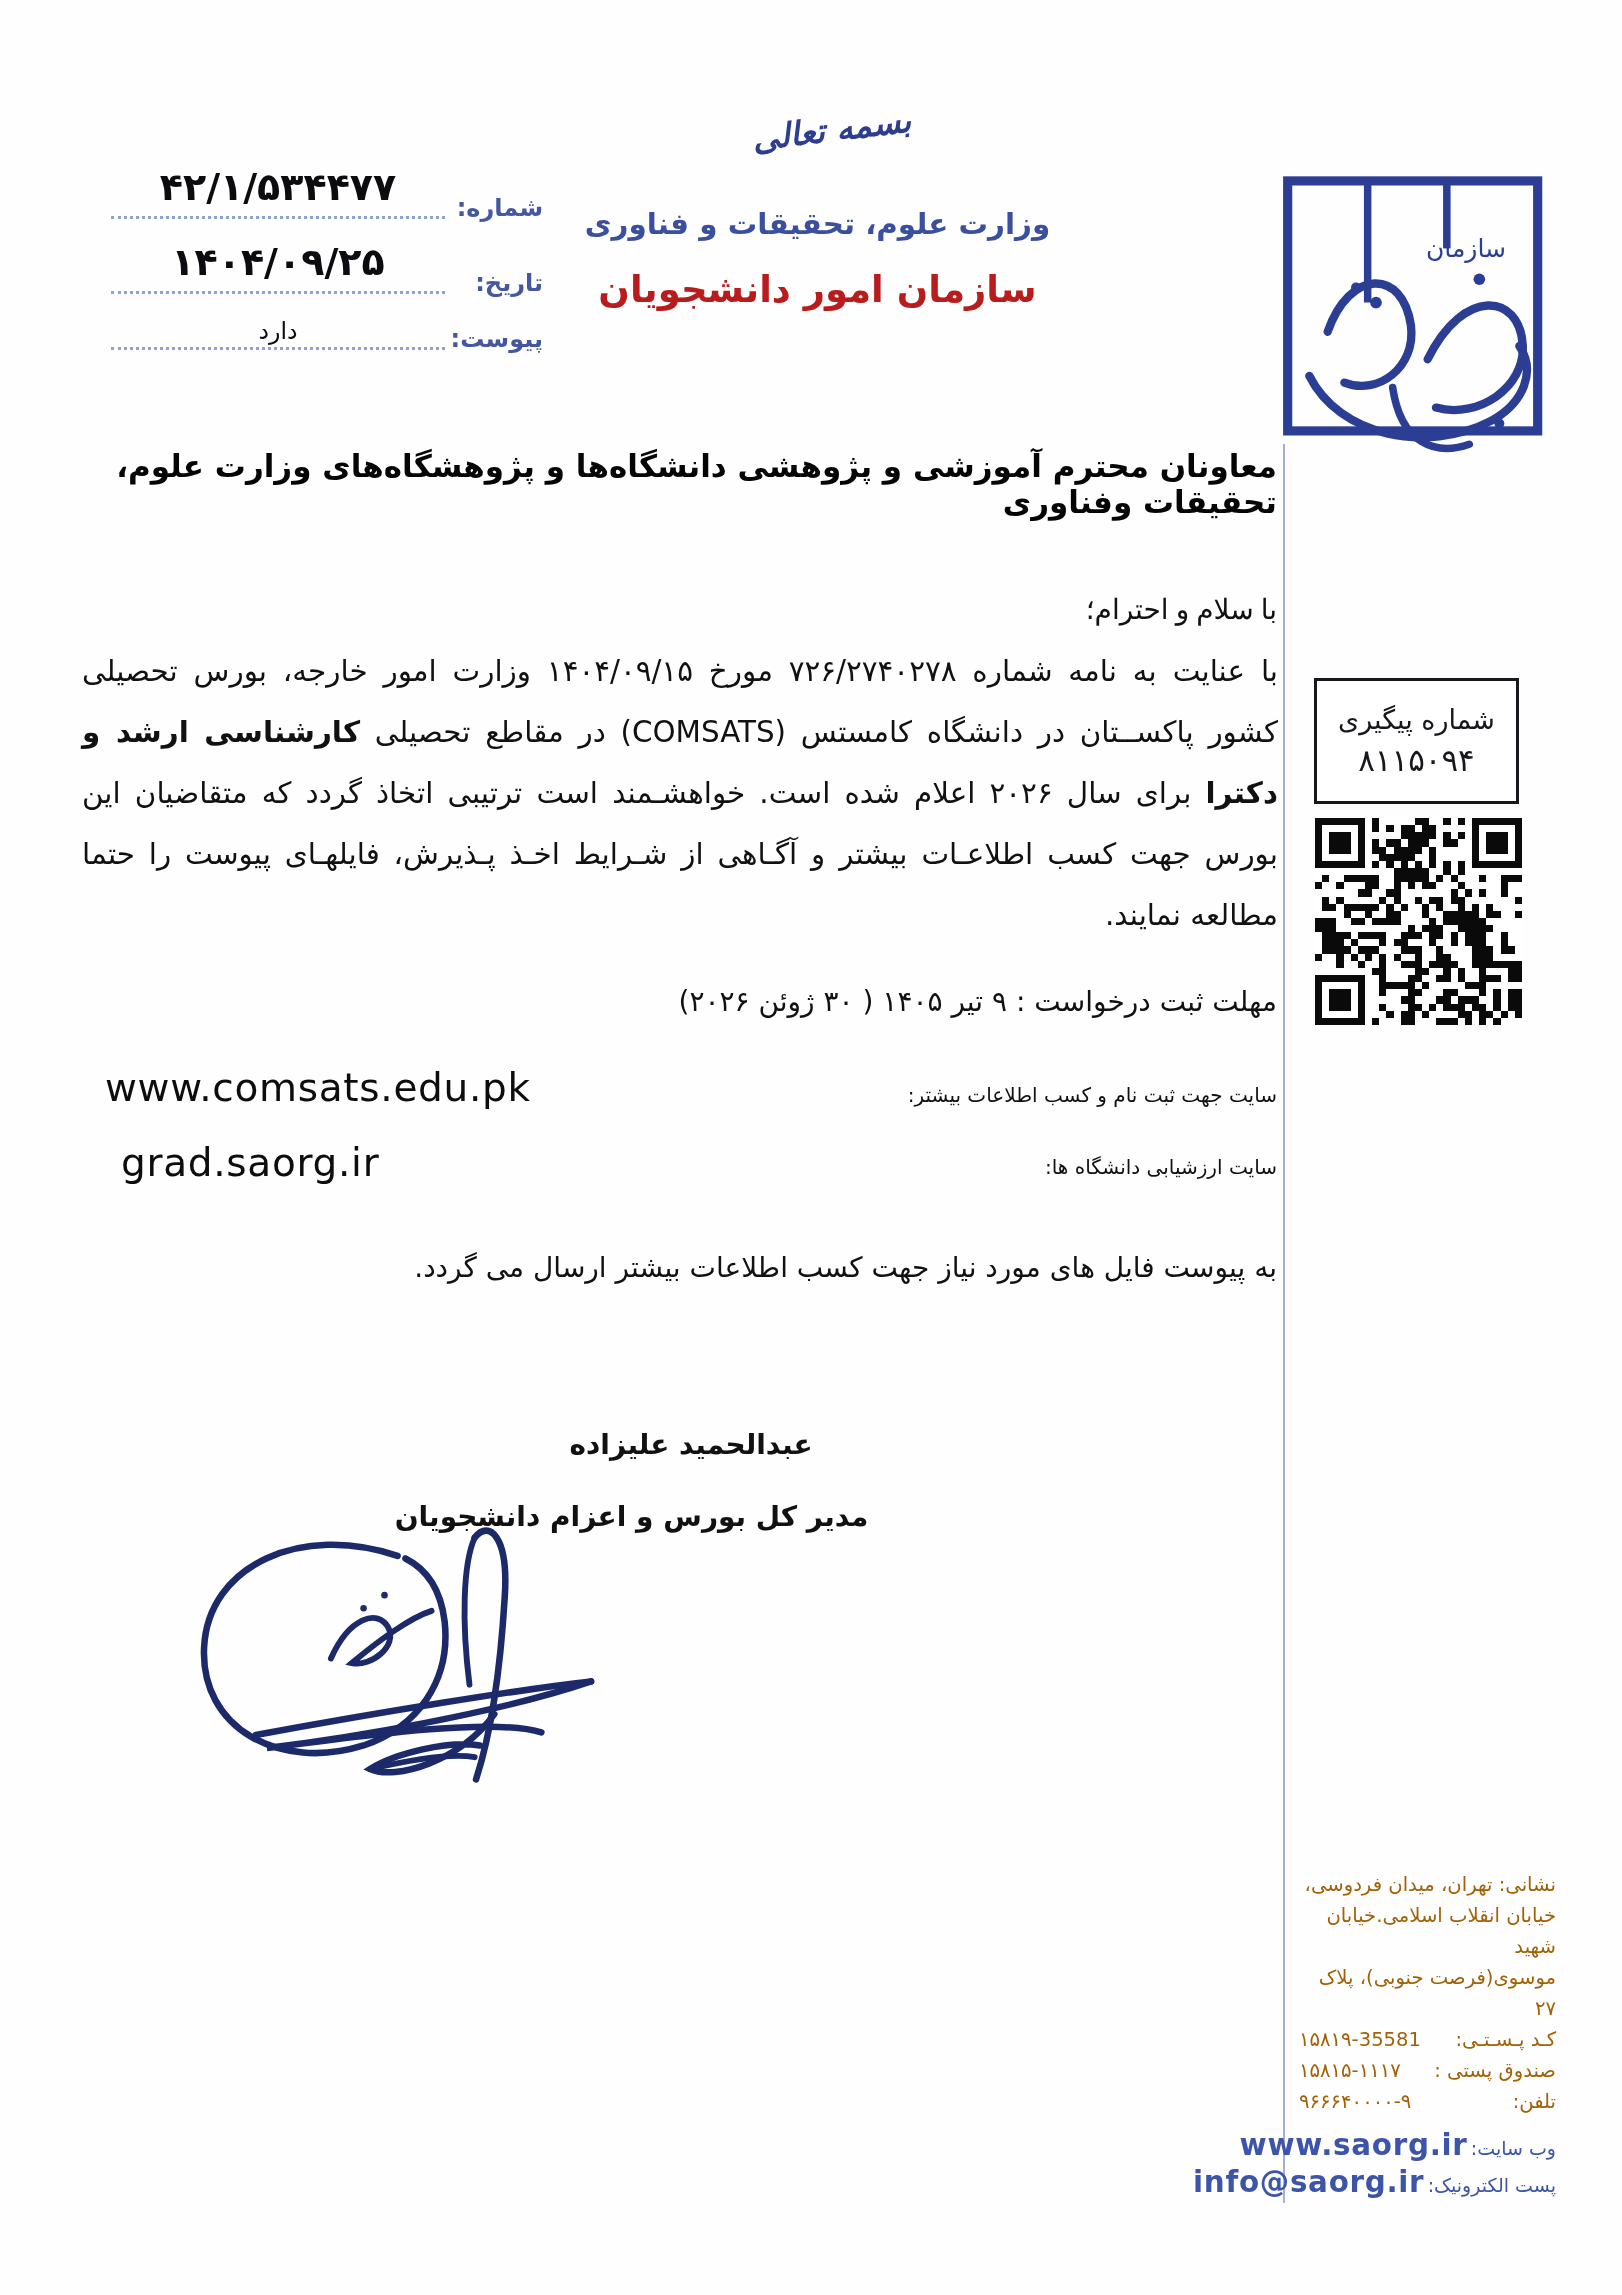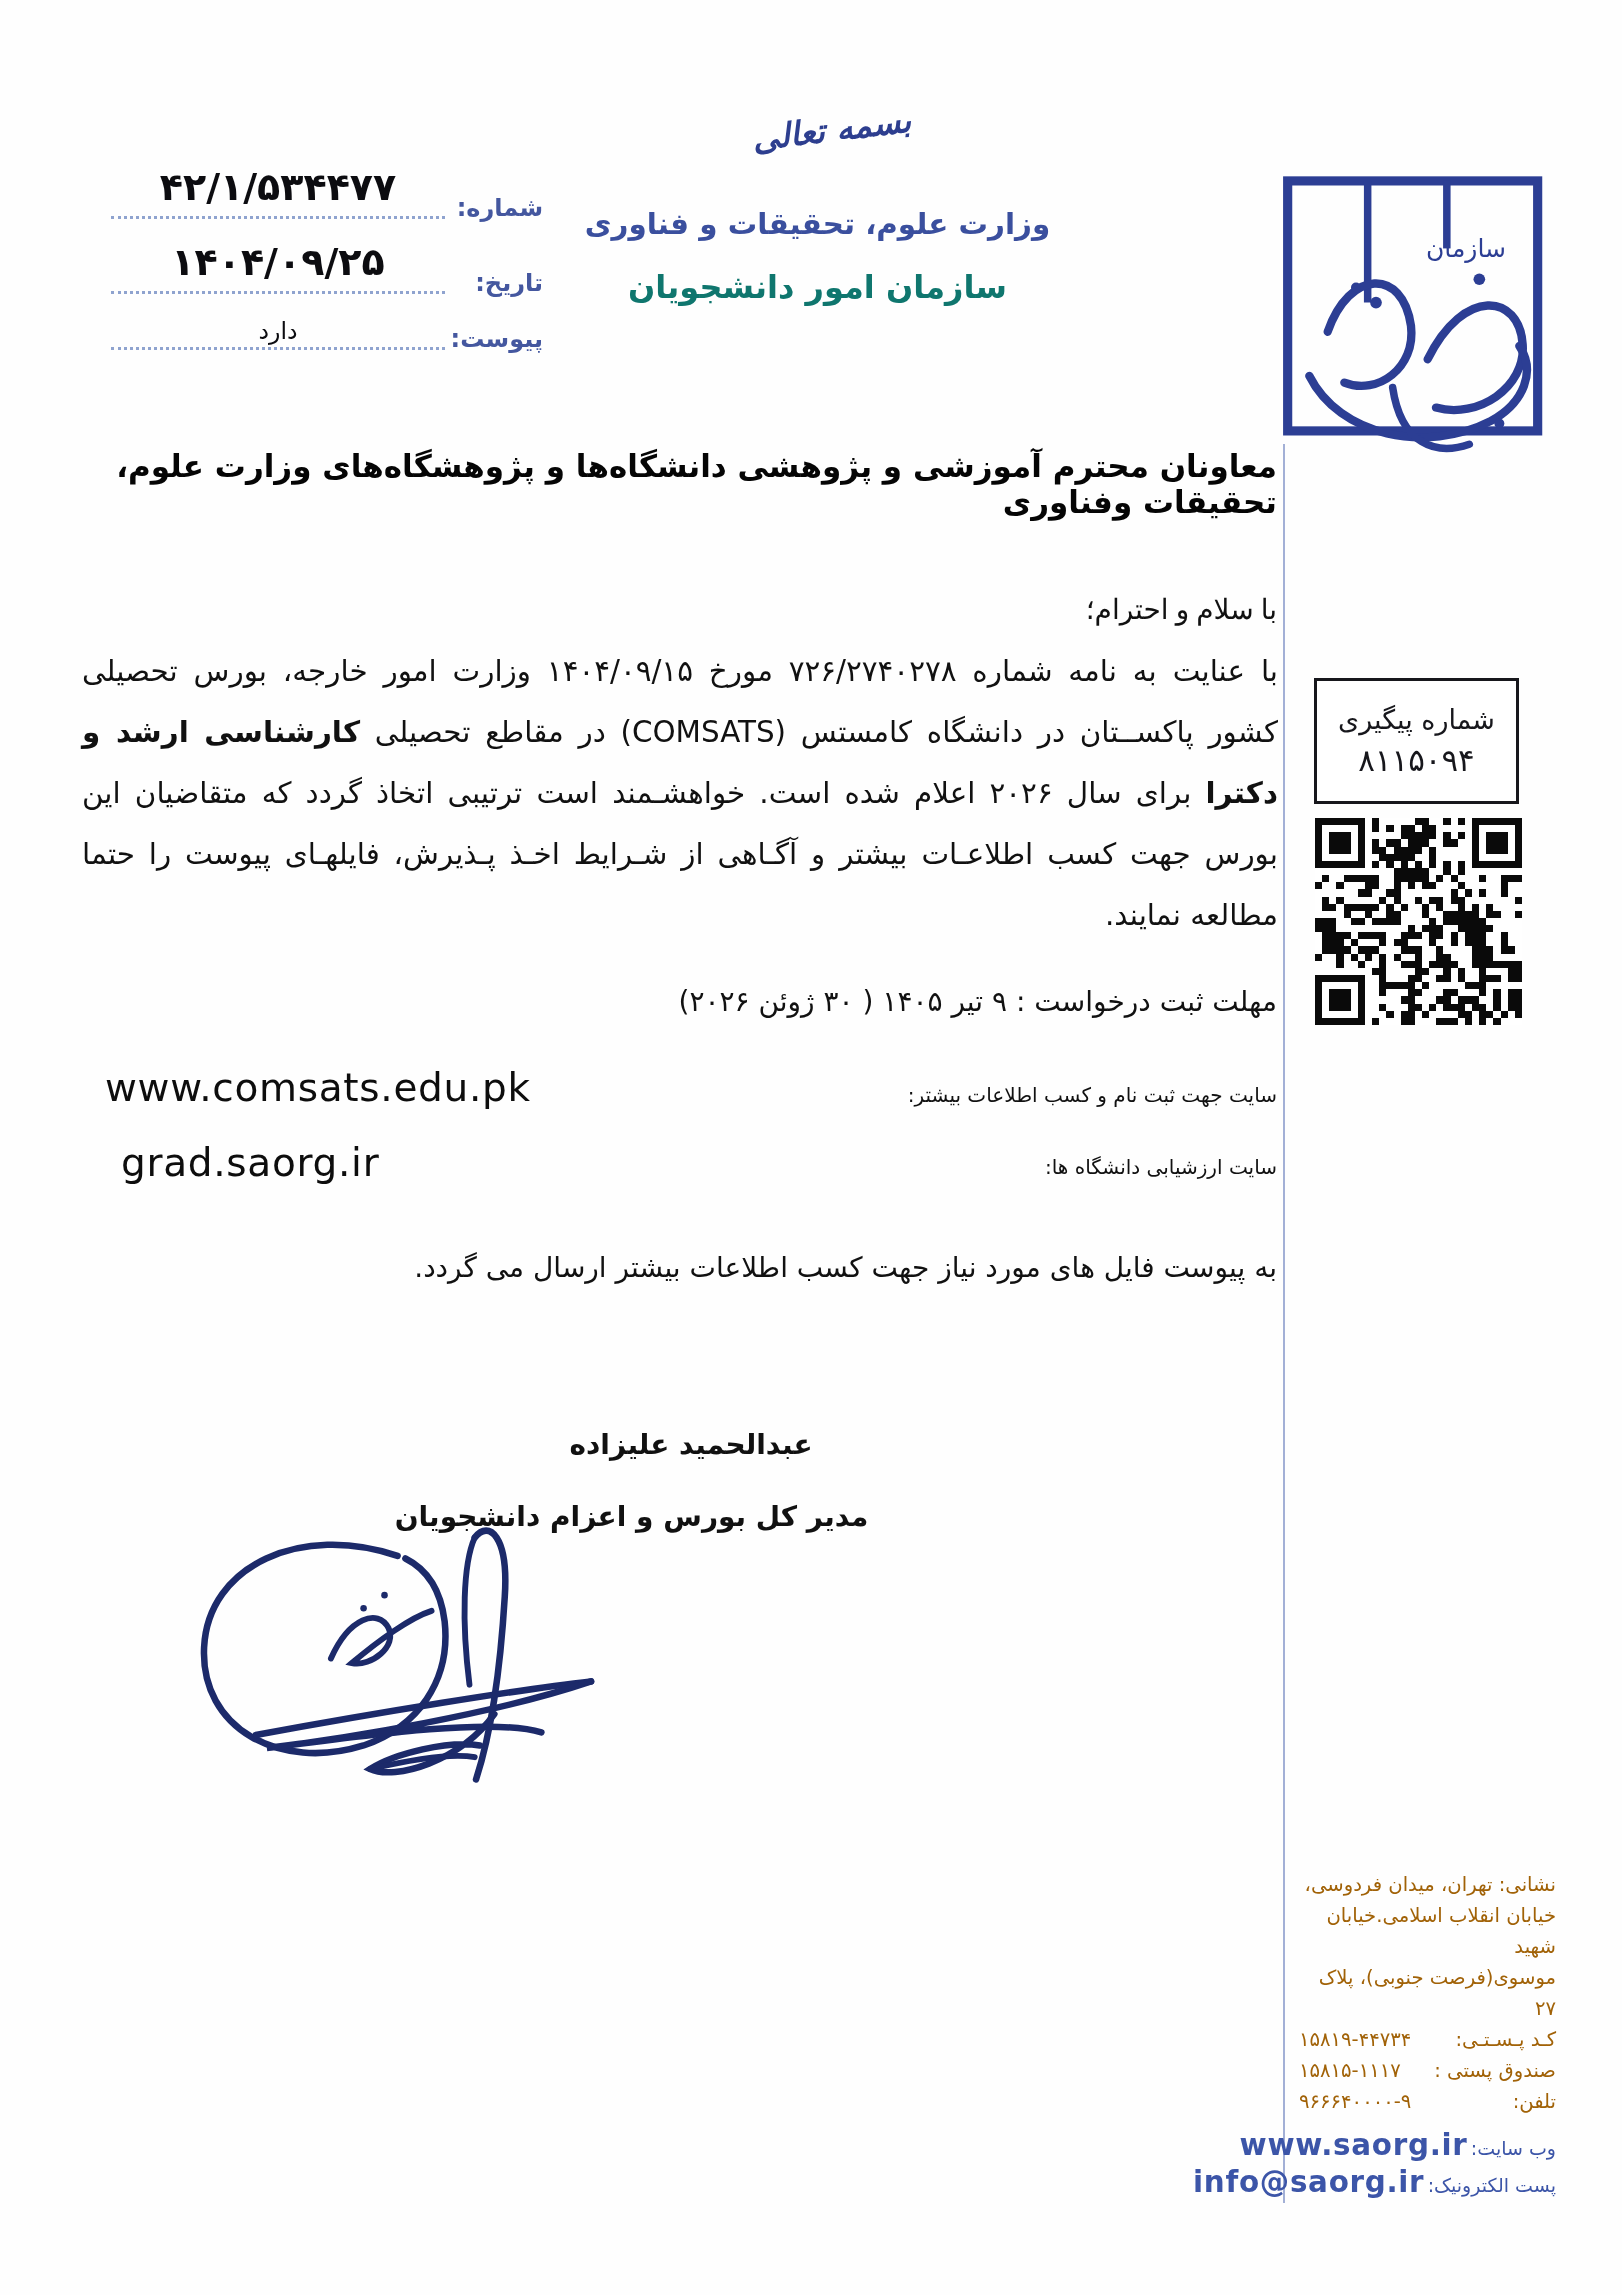--- a/index.html
+++ b/index.html
@@ -18,21 +18,21 @@
     position:absolute;left:694px;top:110px;width:275px;
     text-align:center;font-size:33px;font-style:italic;font-weight:600;
     color:#2d3e8f;transform:rotate(-7deg);
   }
   .ministry{
     position:absolute;left:556px;top:207px;width:523px;
     text-align:center;font-size:29.4px;font-weight:bold;color:#3a4f9e;
   }
   .organization{
     position:absolute;left:556px;top:268px;width:523px;
-    text-align:center;font-size:32px;font-weight:bold;color:#0f766e;
+    text-align:center;font-size:37px;font-weight:bold;color:#b91c1c;
   }
   .logo{position:absolute;left:1276px;top:169px;width:275px;height:288px;}
   
   .meta{position:absolute;left:111px;top:169px;width:432px;height:209px;}
   .meta-row{position:absolute;left:0;width:100%;height:63px;}
   .meta-row .lbl{
     position:absolute;right:0;bottom:10.5px;
     font-size:24px;font-weight:bold;color:#44579f;
   }
   .meta-row .dots{
@@ -601,21 +601,21 @@
       <rect x="23" y="28" width="1" height="1" fill="#0a0a0a"></rect>
       <rect x="25" y="28" width="1" height="1" fill="#0a0a0a"></rect>
     </svg>
 
   <div class="addr">
     <div>نشانی: تهران، میدان فردوسی،</div>
     <div>خیابان انقلاب اسلامی.خیابان شهید</div>
     <div>موسوی(فرصت جنوبی)، پلاک ۲۷</div>
     <div class="kv">
       <span>کـد پـسـتـی:</span>
-      <span class="num">۱۵۸۱۹-۴۴۷۳۴</span>
+      <span class="num">۱۵۸۱۹-35581</span>
     </div>
     <div class="kv">
       <span>صندوق پستی :</span>
       <span class="num">۱۵۸۱۵-۱۱۱۷</span>
     </div>
     <div class="kv">
       <span>تلفن:</span>
       <span class="num">۹۶۶۶۴۰۰۰۰-۹</span>
     </div>
   </div>

